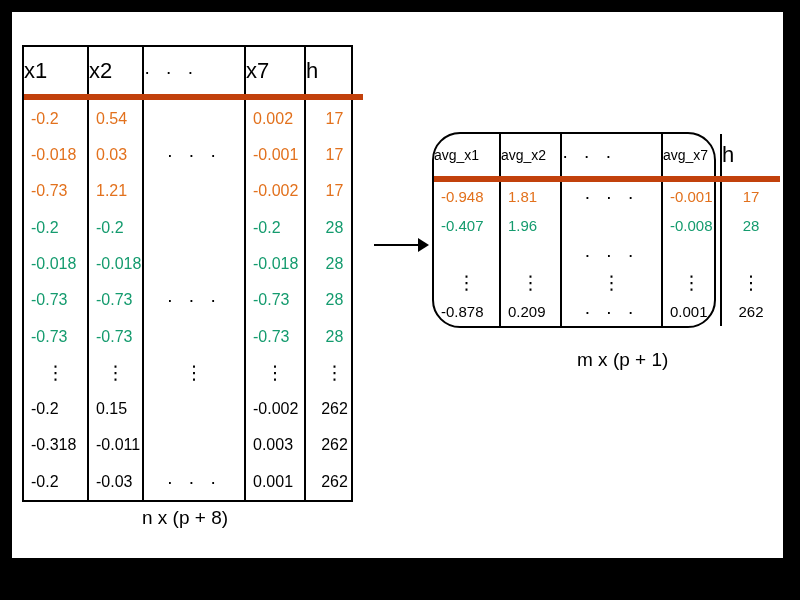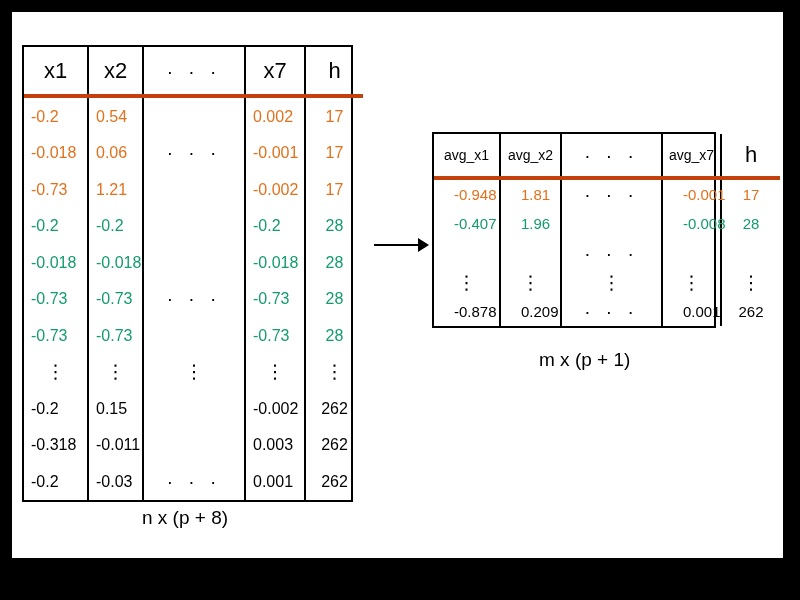--- a/index.html
+++ b/index.html
@@ -42,22 +42,22 @@
     border-left: 2px solid #000000;
     border-right: 2px solid #000000;
     text-align: left;
     vertical-align: middle;
     font-weight: normal;
   }
   .matrix td.first-col, .matrix th.first-col { border-left: none; }
   .matrix td.last-col,  .matrix th.last-col  { border-right: none; }
 
   .hdr-row th {
-    border-bottom: 4px solid #c2410c;
-    text-align: center;
+    border-bottom: 6px solid #c2410c;
+    text-align: left;
   }
 
   
   #left-matrix {
     left: 10px;
     top: 33px;
     width: 331px;
     height: 457px;
   }
   #left-matrix .hdr-row th {
@@ -80,31 +80,32 @@
     padding-left: 0;
     color: #000000;
   }
 
   
   #right-matrix {
     left: 420px;
     top: 120px;
     width: 284px;
     height: 196px;
+    border-radius: 28px;
   }
   #right-matrix .hdr-row th {
     height: 42px;
     font-size: 14px;
     color: #000000;
   }
   #right-matrix .hdr-row th.h-col { font-size: 22px; }
   #right-matrix td {
     height: 27px;
     font-size: 15px;
-    padding-left: 20px;
+    padding-left: 7px;
   }
   #right-matrix td.num-h {
     text-align: center;
     padding-left: 0;
   }
   #right-matrix td.dots,
   #right-matrix td.vdots {
     text-align: center;
     padding-left: 0;
     color: #000000;
@@ -130,21 +131,21 @@
   }
 
   
   .caption {
     position: absolute;
     font-size: 19px;
     color: #000000;
     white-space: nowrap;
   }
   #caption-left  { left: 130px; top: 495px; }
-  #caption-right { left: 527px; top: 337px; }
+  #caption-right { left: 565px; top: 337px; }
 
   
   #arrow {
     position: absolute;
     left: 360px;
     top: 218px;
     width: 58px;
     height: 30px;
   }
 </style>
@@ -167,21 +168,21 @@
       <tbody>
           <tr>
             <td class="c-orange first-col">-0.2</td>
             <td class="c-orange">0.54</td>
             <td class="c-orange"></td>
             <td class="c-orange">0.002</td>
             <td class="c-orange last-col num-h">17</td>
           </tr>
           <tr>
             <td class="c-orange first-col">-0.018</td>
-            <td class="c-orange">0.06</td>
+            <td class="c-orange">0.03</td>
             <td class="c-orange dots"><span class="hdots">· · ·</span></td>
             <td class="c-orange">-0.001</td>
             <td class="c-orange last-col num-h">17</td>
           </tr>
           <tr>
             <td class="c-orange first-col">-0.73</td>
             <td class="c-orange">1.21</td>
             <td class="c-orange"></td>
             <td class="c-orange">-0.002</td>
             <td class="c-orange last-col num-h">17</td>

